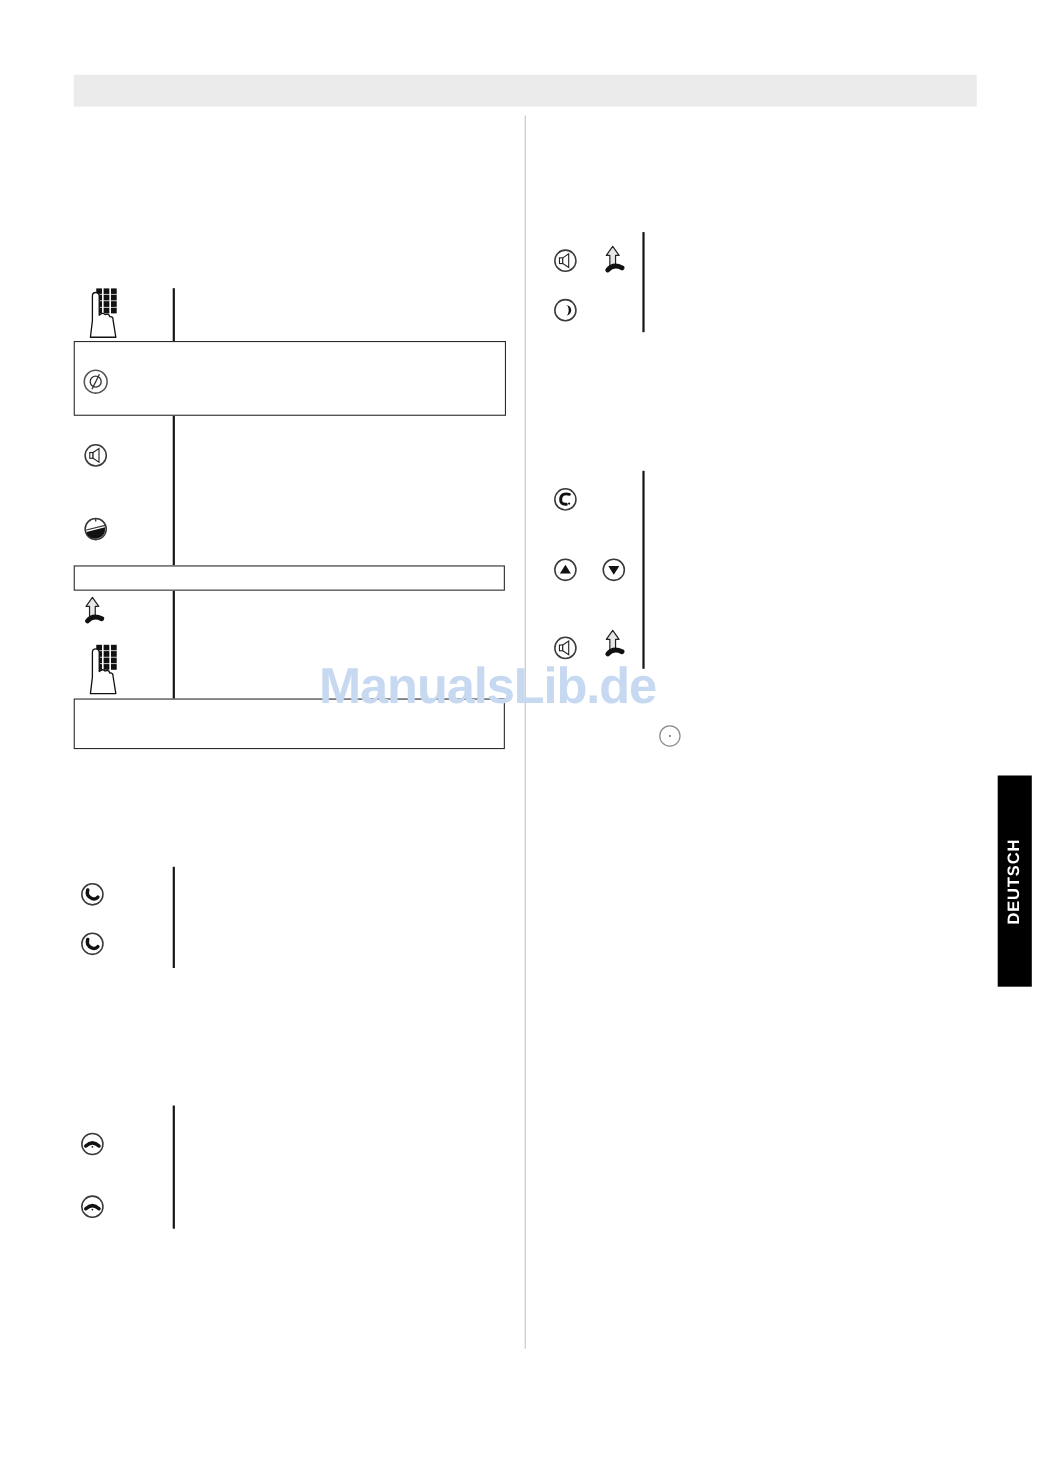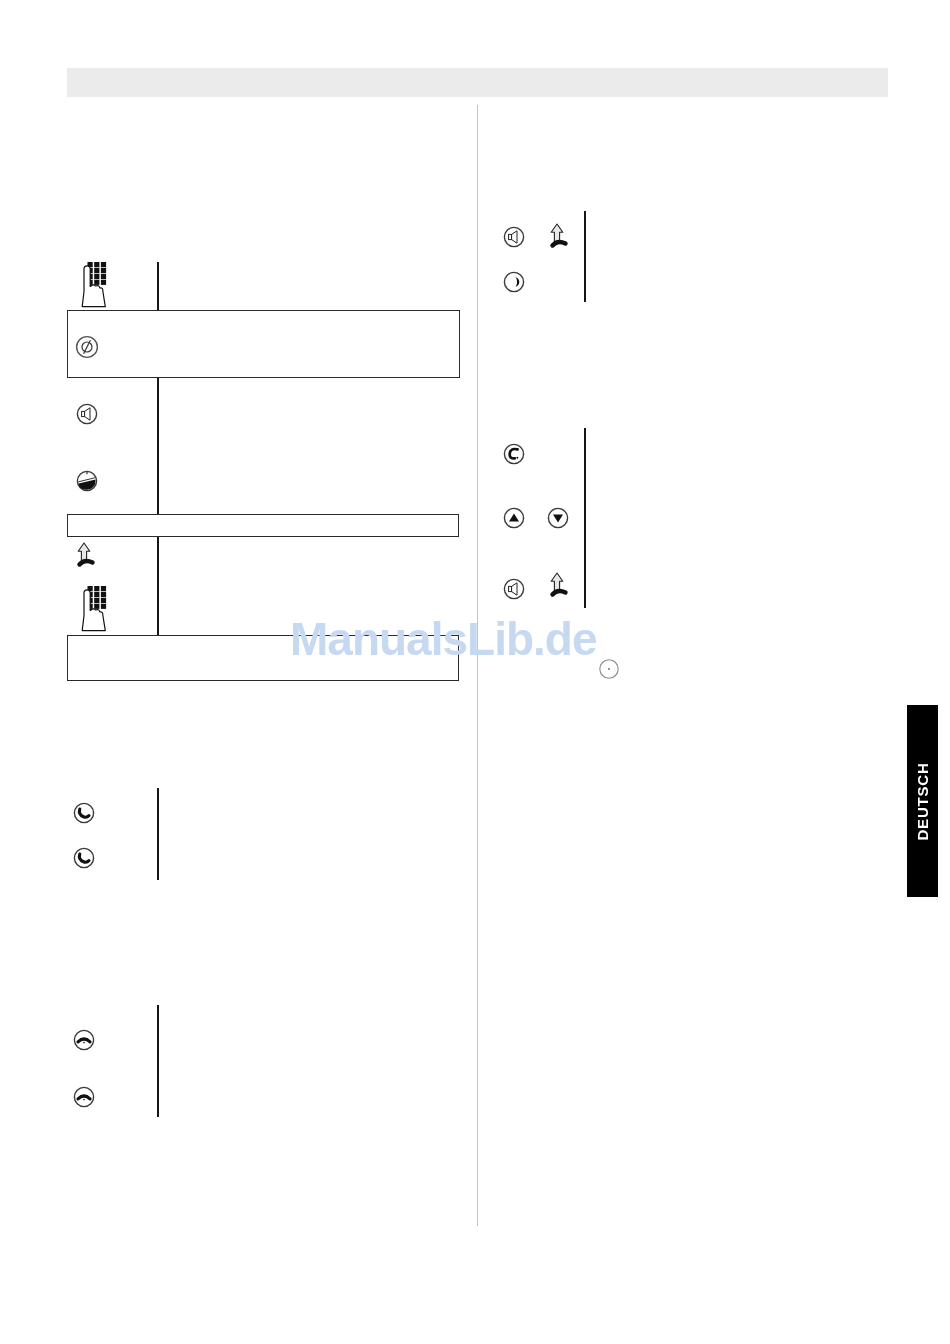--- a/index.html
+++ b/index.html
@@ -172,19 +172,19 @@
   <svg class="ic z3" style="left:503px;top:578px;width:22px;height:22px;">
       <use href="#sym-speaker"></use>
     </svg>
   <svg class="ic z3" style="left:546px;top:572px;width:24px;height:26px;">
       <use href="#sym-lift-handset"></use>
     </svg>
   <svg class="ic z3" style="left:598px;top:658px;width:22px;height:22px;">
       <use href="#sym-keycircle"></use>
     </svg>
 
-  <div class="abs watermark" style="left:290px;top:616px;">ManualsLib.de</div>
+  <div class="abs watermark" style="left:290px;top:600px;">ManualsLib.de</div>
 
   <div class="abs side-tab" style="left:907px;top:705px;width:31px;height:192px;">
     <span>DEUTSCH</span>
   </div>
 
 </div>
 
 </body></html>

